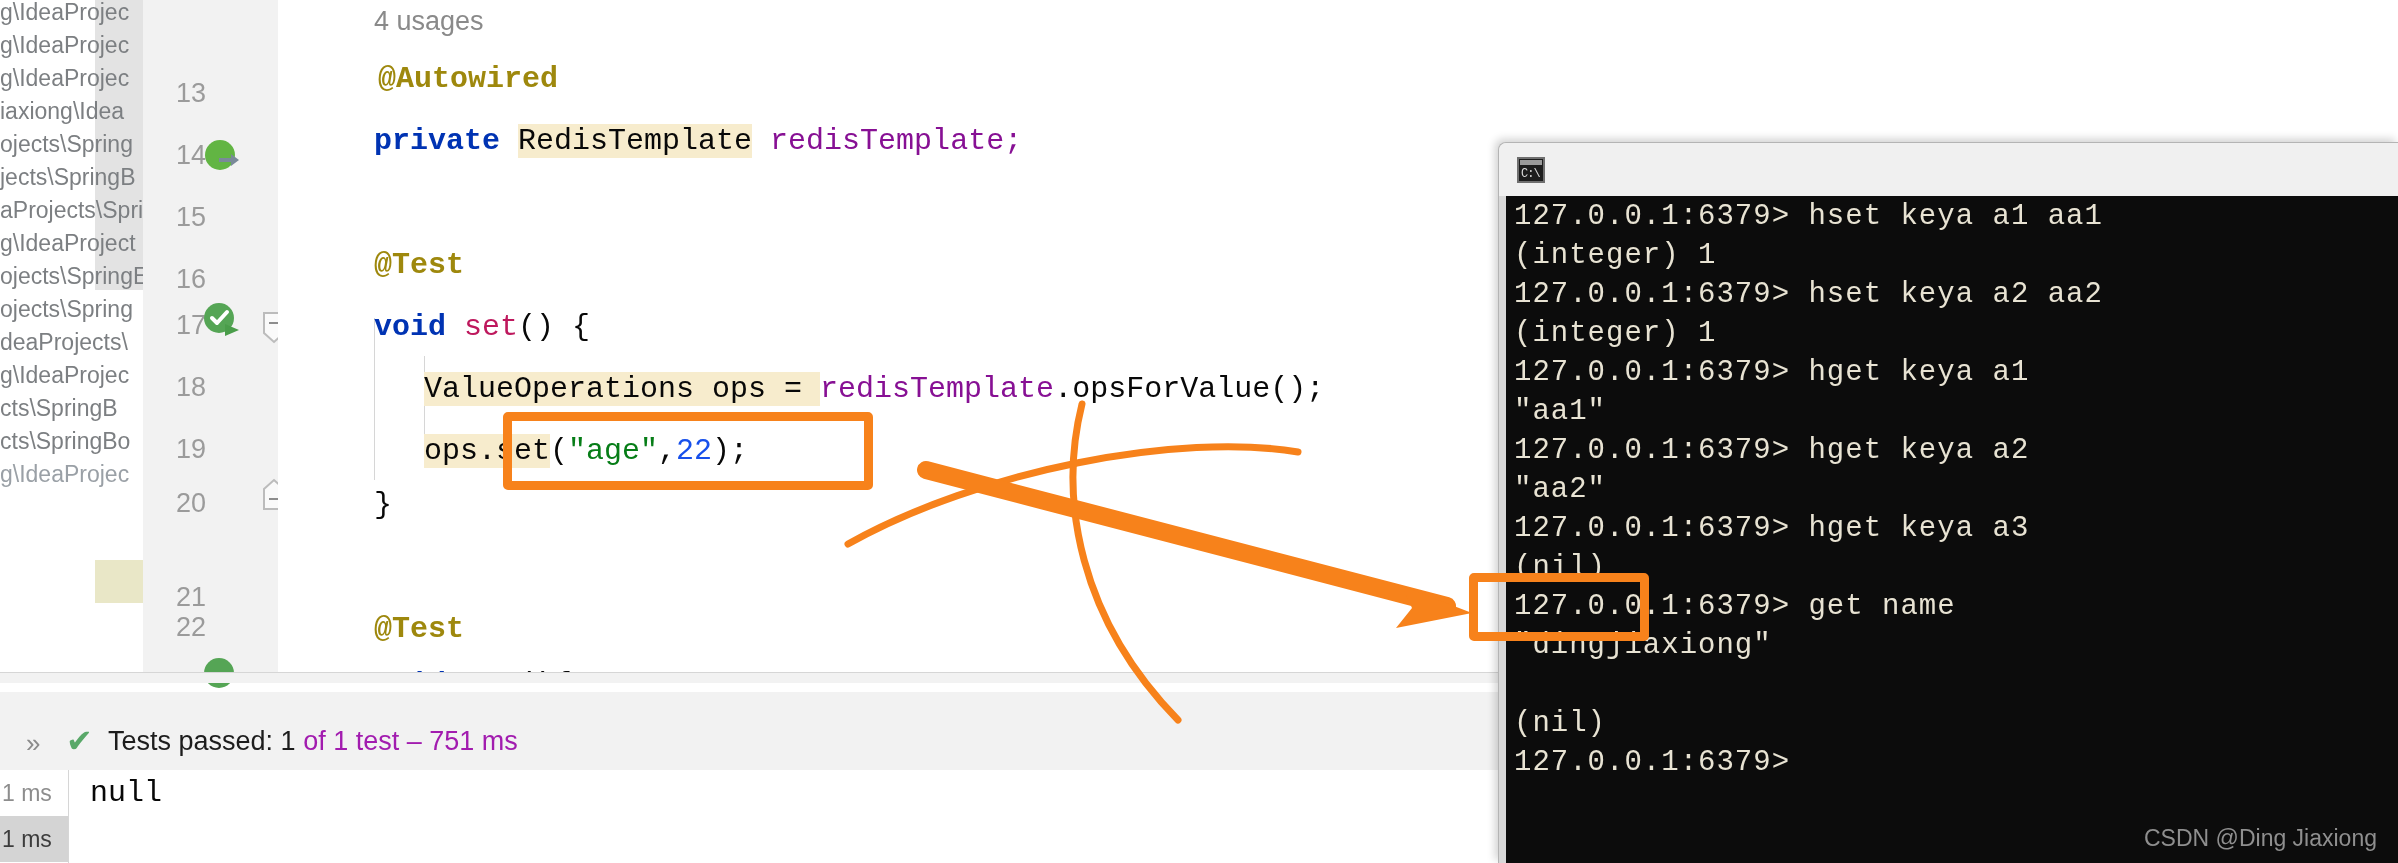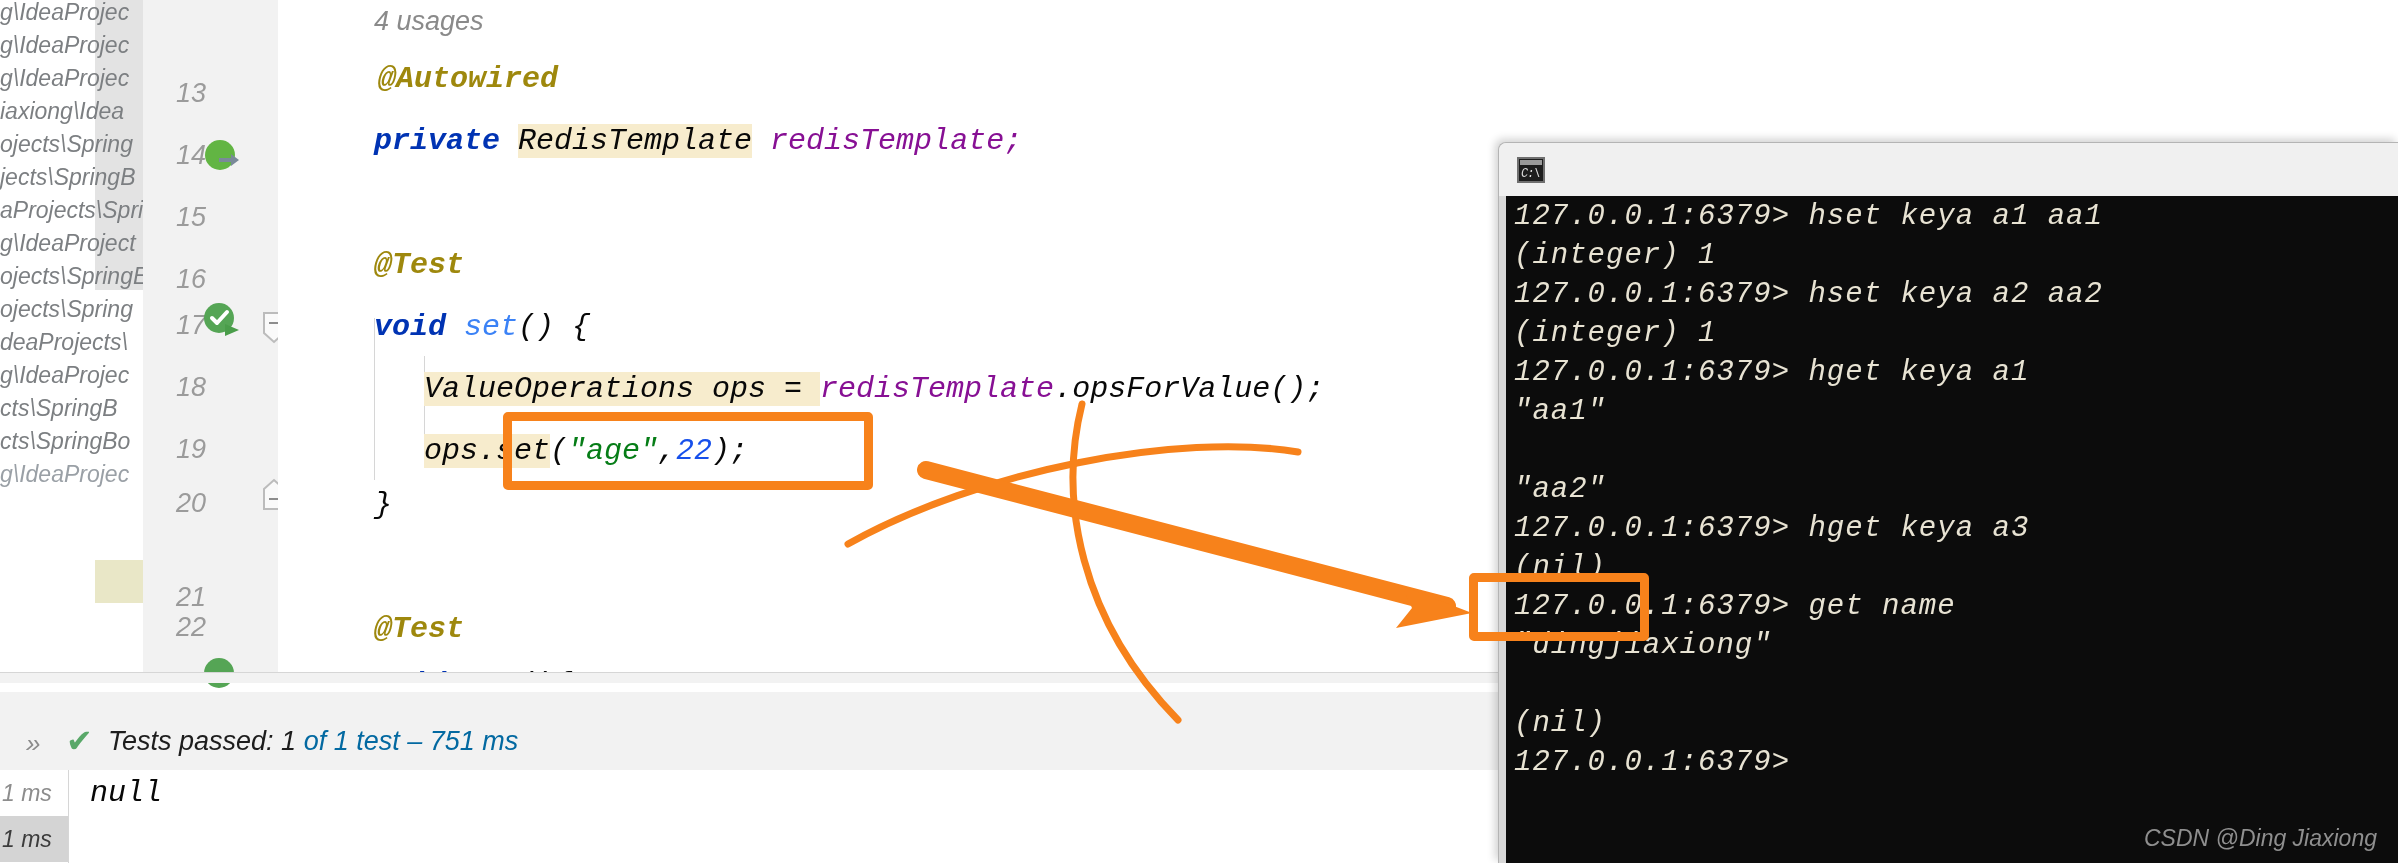--- a/index.html
+++ b/index.html
@@ -3,21 +3,21 @@
 <meta charset="utf-8">
 <style>
   html,body{margin:0;padding:0;}
   body{
     width:2398px;height:863px;
     background:#ffffff;
     font-family:"Liberation Sans", sans-serif;
     overflow:hidden;
     position:relative;
   }
-  #root{position:absolute;left:0;top:0;width:2398px;height:863px;overflow:hidden;font-style:italic;}
+  #root{position:absolute;left:0;top:0;width:2398px;height:863px;overflow:hidden;}
 
   
   .left-paths{
     position:absolute;left:0;top:0;width:143px;height:672px;
     background:#ffffff;overflow:hidden;
   }
   .left-paths .pline{
     height:40px;line-height:40px;
     font-size:23px;color:#7c7f82;
     white-space:nowrap;padding-left:0px;
@@ -58,21 +58,21 @@
     letter-spacing:0px;
   }
   .usages{
     position:absolute;left:96px;top:6px;
     font-family:"Liberation Sans",sans-serif;
     font-size:27px;color:#8a8a8a;
   }
   .kw{color:#0033b3;font-weight:bold;}
   .ann{color:#9e880d;font-weight:bold;}
   .fld{color:#871094;}
-  .mth{color:#3b82f6;}
+  .mth{color:#be185d;}
   .str{color:#067d17;}
   .num{color:#1750eb;}
   .pln{color:#080808;}
   .hl{background:#f7eccd;}
   .indent-guide{
     position:absolute;width:1px;background:#d6d6d6;
   }
 
   
   .ann-box{
@@ -99,21 +99,21 @@
     font-family:"Liberation Sans",sans-serif;
   }
   .check-mark{
     position:absolute;left:66px;top:8px;font-size:32px;color:#59a869;
     font-family:"DejaVu Sans",sans-serif;
   }
   .tests-text{
     position:absolute;left:108px;top:12px;font-size:27px;
     font-family:"Liberation Sans",sans-serif;color:#1d1d1d;white-space:pre;
   }
-  .tests-text .dim{color:#0369a1;}
+  .tests-text .dim{color:#a21caf;}
 
   
   .console-wrap{
     position:absolute;left:0;top:770px;width:1498px;height:93px;background:#ffffff;
   }
   .timecol{position:absolute;left:0;top:0;width:68px;height:93px;}
   .tcell{
     position:relative;width:68px;height:46px;line-height:46px;
     font-size:23px;color:#8d8d8d;font-family:"Liberation Sans",sans-serif;
     padding-left:2px;box-sizing:border-box;
@@ -296,20 +296,21 @@
       </div>
     </div>
     <div class="cmd-scroll"></div>
     <div class="cmd-body">
       <div class="cmd-line" style="top:4px;">127.0.0.1:6379&gt; hset keya a1 aa1</div>
       <div class="cmd-line" style="top:43px;">(integer) 1</div>
       <div class="cmd-line" style="top:82px;">127.0.0.1:6379&gt; hset keya a2 aa2</div>
       <div class="cmd-line" style="top:121px;">(integer) 1</div>
       <div class="cmd-line" style="top:160px;">127.0.0.1:6379&gt; hget keya a1</div>
       <div class="cmd-line" style="top:199px;">"aa1"</div>
+      <div class="cmd-line" style="top:238px;">127.0.0.1:6379&gt; hget keya a2</div>
       <div class="cmd-line" style="top:277px;">"aa2"</div>
       <div class="cmd-line" style="top:316px;">127.0.0.1:6379&gt; hget keya a3</div>
       <div class="cmd-line" style="top:355px;">(nil)</div>
       <div class="cmd-line" style="top:394px;">127.0.0.1:6379&gt; get name</div>
       <div class="cmd-line" style="top:433px;">"dingjiaxiong"</div>
       <div class="cmd-line" style="top:511px;">(nil)</div>
       <div class="cmd-line" style="top:550px;">127.0.0.1:6379&gt;</div>
       <div class="watermark">CSDN @Ding Jiaxiong</div>
     </div>
   </div>

